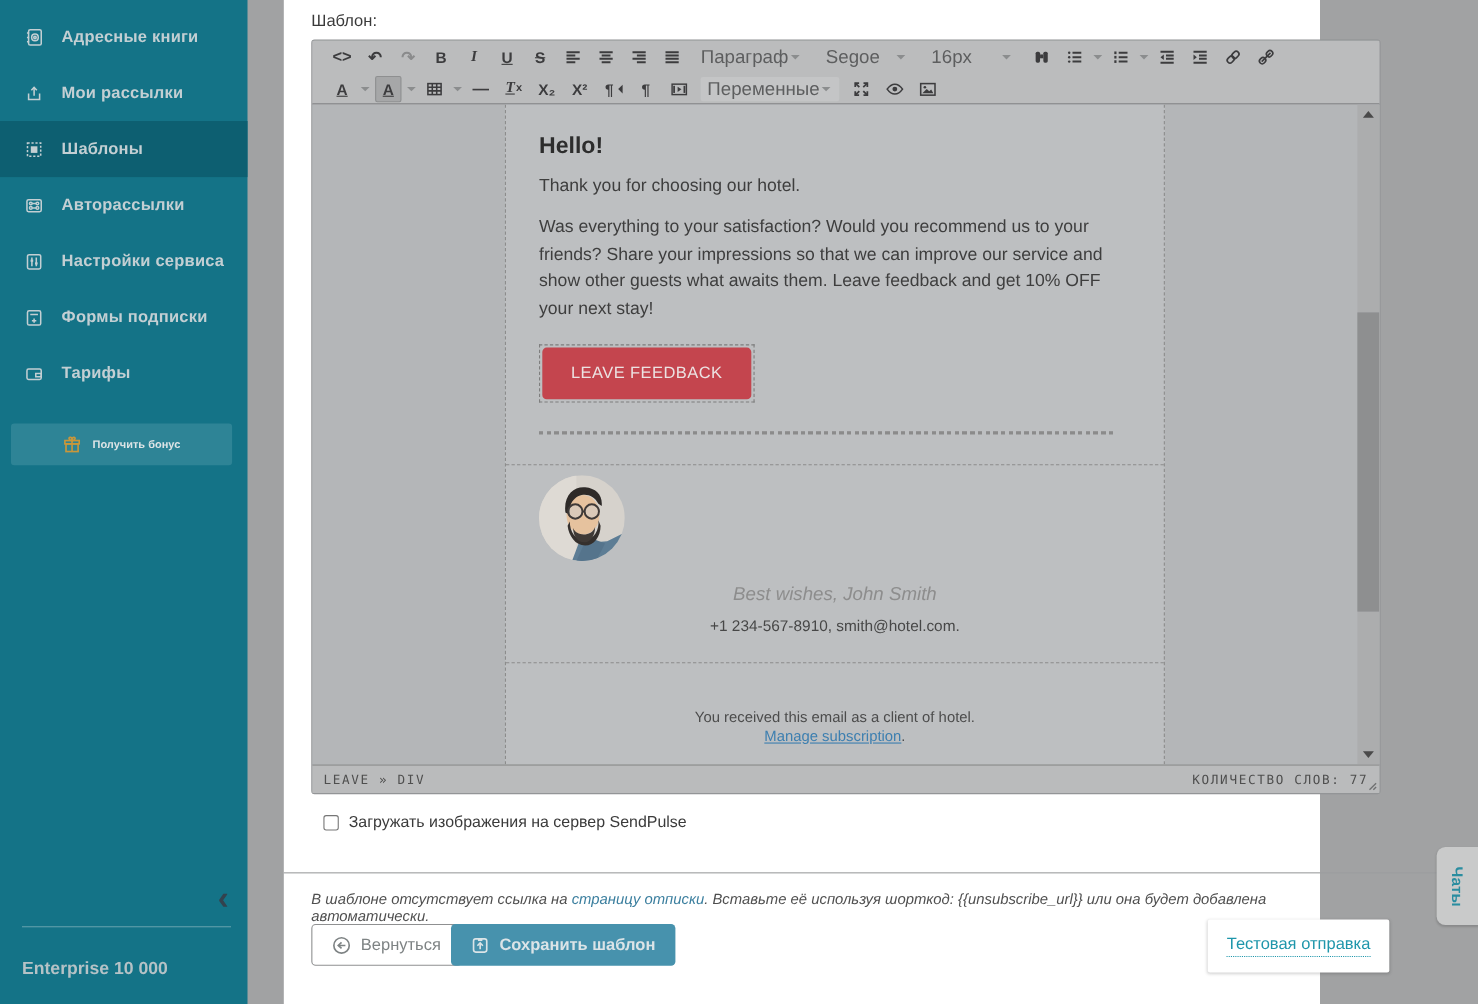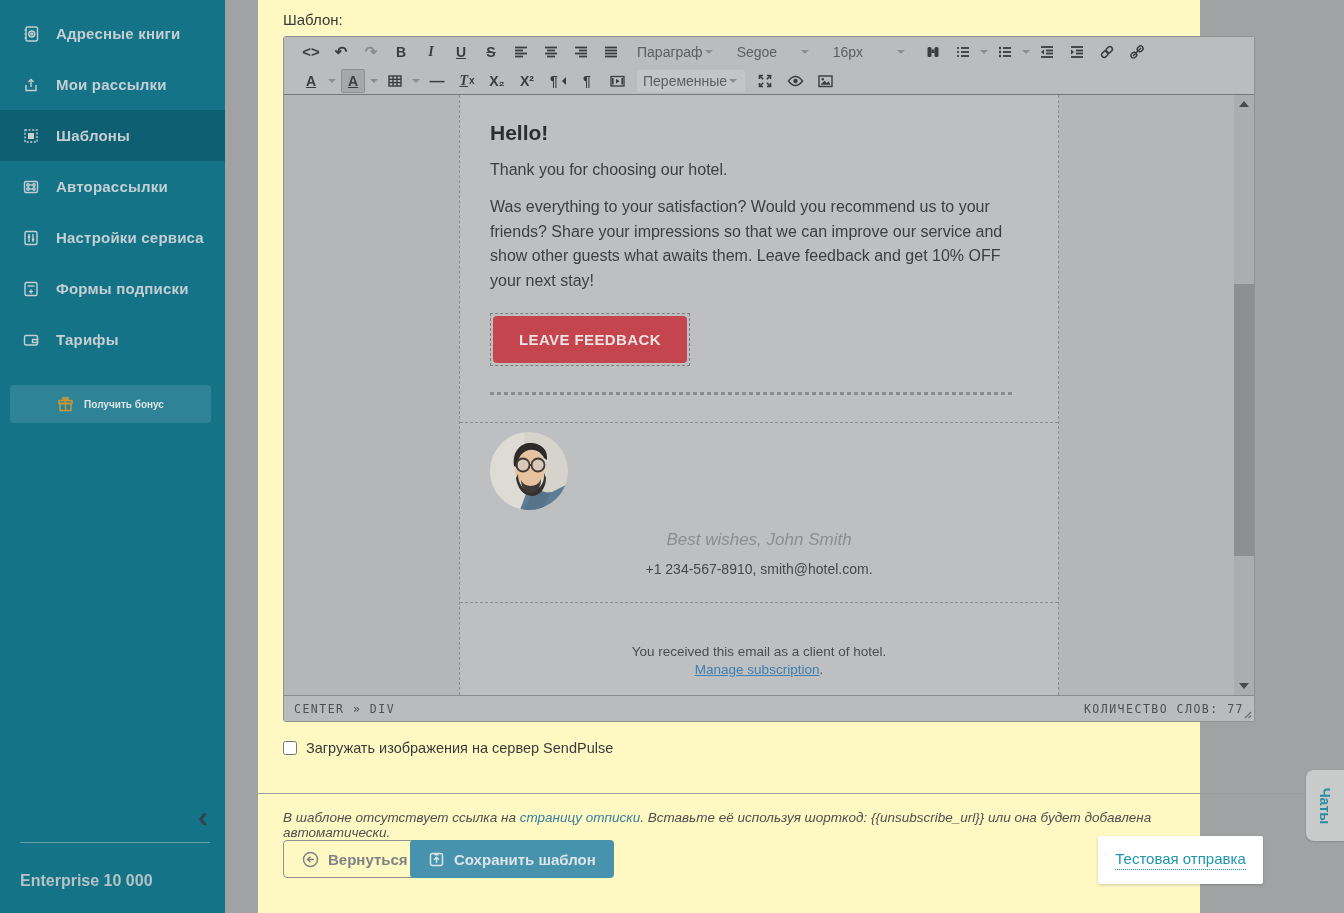--- a/index.html
+++ b/index.html
@@ -19,54 +19,54 @@
                background:var(--bonus-bg,#2e8496); border-radius:3px; display:flex; align-items:center;
                justify-content:center; gap:10px; cursor:pointer; }
   .bonus-btn .lbl { color:#dde4e6; font-size:10px; font-weight:700; }
   .collapse { position:absolute; left:198px; top:804px; width:26px; height:30px; color:#33424e;
               font-size:30px; font-weight:700; line-height:26px; cursor:pointer; }
   .side-divider { position:absolute; left:20px; top:842px; width:190px; height:0;
                   border-top:1px solid #62a0ac; }
   .plan-label { position:absolute; left:20px; top:872px; color:#b5c2c6; font-size:16px; font-weight:700; }
 
   
-  .card { position:absolute; left:258px; top:0; width:942px; height:913px; background:#fef9c3; }
+  .card { position:absolute; left:258px; top:0; width:942px; height:913px; background:#ffffff; }
   .tpl-label { position:absolute; left:25px; top:11px; font-size:15px; color:#3a3a3a; font-weight:400; }
 
   
   .editor { position:absolute; left:25px; top:36px; width:972px; height:686px;
             border:1px solid #8f9193; border-radius:3px; background:#b4b6b8; }
   .toolbar { height:58px; background:#bbbcbd; border-bottom:1px solid #757677; padding:0 12px; }
   .t-row { height:29px; display:flex; align-items:center; }
   .t-btn { min-width:24px; height:24px; display:flex; align-items:center; justify-content:center;
            margin:0 3px; color:#3c3c3e; font-size:14px; font-weight:700; cursor:pointer; border-radius:2px; }
   .t-btn.glyph { font-size:15px; }
   .t-btn.pressed { background:#a6a7a8; border:1px solid #8e8f90; }
   .t-btn .u { text-decoration:underline; }
   .t-btn .st { text-decoration:line-through; }
   .t-btn .it { font-style:italic; font-family:"Liberation Serif",serif; }
   .caret { width:0; height:0; border:4px solid transparent; border-top-color:#8b8d8e;
            margin:5px 2px 0 2px; }
   .t-dd { height:22px; display:flex; align-items:center; justify-content:space-between;
-          padding:0 6px; margin:0 5px; color:#5d5e5f; font-size:14px; min-width:86px; cursor:pointer; }
+          padding:0 6px; margin:0 5px; color:#5d5e5f; font-size:17px; min-width:86px; cursor:pointer; }
   .t-dd.boxed { background:#c4c5c6; border-radius:2px; }
   .small-x { font-size:10px; font-weight:700; margin-left:1px; }
   .tri-left { width:0;height:0;border:4px solid transparent;border-right-color:#3c3c3e;margin-right:-2px; }
 
   
   .canvas { position:relative; width:100%; height:600px; overflow:hidden; background:#b4b6b8; }
   .content { position:absolute; left:175px; top:0; width:600px; min-height:600px;
              background:#bdbfc1; border-left:1px dashed #8c8c8c; border-right:1px dashed #8c8c8c;
              padding:0 30px; }
   .content h1 { margin-top:26px; font-size:21px; color:#2d2d2d; font-weight:700; }
   .content .p1 { margin-top:16px; font-size:16px; color:#3e3e3e; }
   .content .p2 { margin-top:16px; font-size:16px; color:#3e3e3e; line-height:24.5px; }
   .btn-sel { display:inline-block; margin-top:20px; border:1px dashed #7e7e7e; padding:2px; }
   .cta { display:inline-block; background:var(--accent-red,#c4454e); color:#ece2e2; font-size:15px;
-         font-weight:700; letter-spacing:.4px; padding:15px 26px; border-radius:4px; cursor:pointer;
+         font-weight:400; letter-spacing:.4px; padding:15px 26px; border-radius:4px; cursor:pointer;
          text-decoration:none; }
   .email-hr { margin-top:26px; margin-right:14px; height:3px;
               background:repeating-linear-gradient(90deg,#8b8b8b 0 4px,transparent 4px 7px); }
   .sep { margin:27px -30px 0; border-top:1px dashed #8c8c8c; }
   .avatar-wrap { margin-top:9px; text-align:center; }
   .sig { margin-top:20px; text-align:center; font-style:italic; font-size:17px; color:#8d8d8d; }
   .contacts { margin-top:11px; text-align:center; font-size:14px; color:#474747; }
   .sep2 { margin-top:25px; }
   .foot { margin-top:40px; text-align:center; font-size:13.5px; color:#4c4c4c; line-height:18px; }
   .foot a { color:var(--link-blue,#3d7fb0); text-decoration:underline; cursor:pointer;text-align:right; }
@@ -81,30 +81,30 @@
   .sb-thumb { position:absolute; left:0; top:189px; width:20px; height:272px; background:#8e8f90; cursor:grab; }
 
   
   .statusbar { position:relative; height:26px; background:#babbbc; border-top:1px solid #8a8b8c;
                display:flex; align-items:center; justify-content:space-between; padding:0 10px;
                font-family:"DejaVu Sans Mono",monospace; font-size:11.5px; color:#4f4f4f;
                letter-spacing:1.5px; }
   .resize-h { position:absolute; right:2px; bottom:2px; }
 
   
-  .chk-row { position:absolute; left:25px; top:740px; display:flex; align-items:center; gap:9px; }
+  .chk-row { position:absolute; left:36px; top:740px; display:flex; align-items:center; gap:9px; }
   .chk-row input { width:14px; height:14px; accent-color:#888; cursor:pointer; }
   .chk-row label { font-size:14.5px; color:#3b3b3b; }
   .card-divider { position:absolute; left:0; top:793px; width:1086px; border-top:1px solid #9c9d9e; }
   .note { position:absolute; left:25px; top:810px; width:900px; font-style:italic; font-size:13.5px;
           color:#4f4f4f; }
   .note a { color:var(--note-link,#3a7e9e); text-decoration:none; cursor:pointer; }
   .btn-back { position:absolute; left:25px; top:840px; height:38px; padding:0 18px;
               border:1px solid #8f9091; border-radius:4px; background:transparent; color:#7e8384;
-              font-size:15px; font-weight:700; display:flex; align-items:center; gap:9px; cursor:default; }
+              font-size:15px; font-weight:400; display:flex; align-items:center; gap:9px; cursor:default; }
   .btn-save { position:absolute; left:152px; top:840px; height:38px; padding:0 18px;
               border:none; border-radius:4px; background:var(--save-blue,#4792ad); color:#dbe4e7;
               font-size:15px; font-weight:700; display:flex; align-items:center; gap:9px; cursor:pointer;justify-content:center; }
   .spotlight { position:absolute; left:840px; top:836px; width:165px; height:48px; background:#ffffff;
                border-radius:2px; box-shadow:0 1px 3px rgba(0,0,0,.18); display:flex; align-items:center;
                justify-content:center; z-index:6; }
   .spotlight a { color:var(--link-teal,#1e96ab); font-size:15px; text-decoration:none;
                  border-bottom:1px dotted var(--link-teal,#1e96ab); padding-bottom:2px; cursor:pointer; }
 
   
@@ -473,21 +473,21 @@
               <span class="tri-up"></span>
             </div>
           <div class="sb-thumb"></div>
           <div class="sb-btn sb-down">
               <span class="tri-down"></span>
             </div>
         </div>
       </div>
 
       <div class="statusbar">
-        <span>CENTER » DIV</span>
+        <span>LEAVE » DIV</span>
         <span>
           <span>КОЛИЧЕСТВО СЛОВ:</span>
           <span>77</span>
         </span>
         <span class="resize-h">
           <svg width="9" height="9" viewBox="0 0 9 9" stroke="#6e6f70" stroke-width="1.2">
               <line x1="8" y1="2" x2="2" y2="8"></line>
               <line x1="8" y1="5.5" x2="5.5" y2="8"></line>
             </svg>
         </span>

